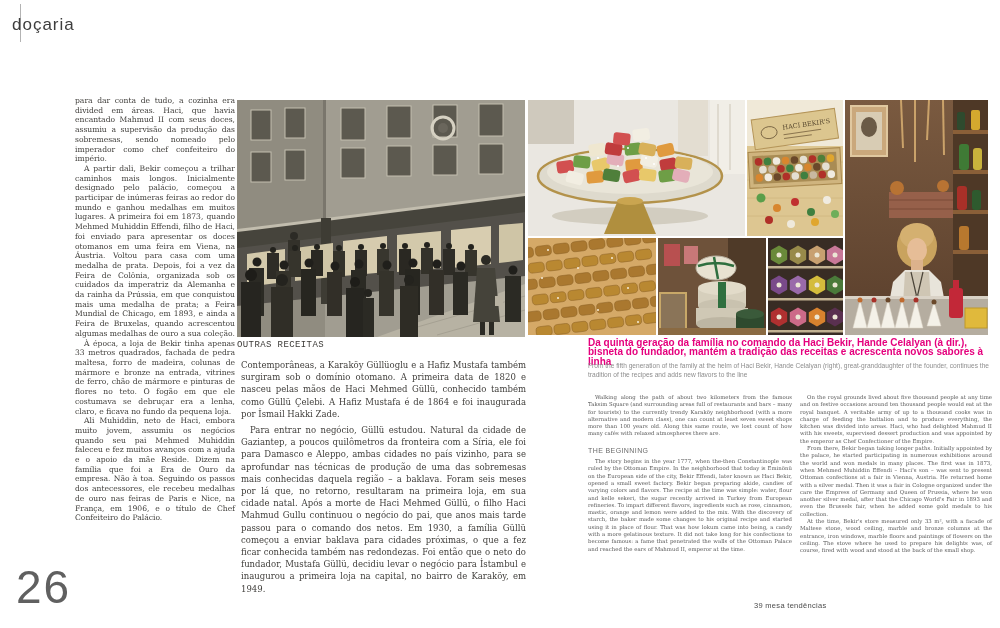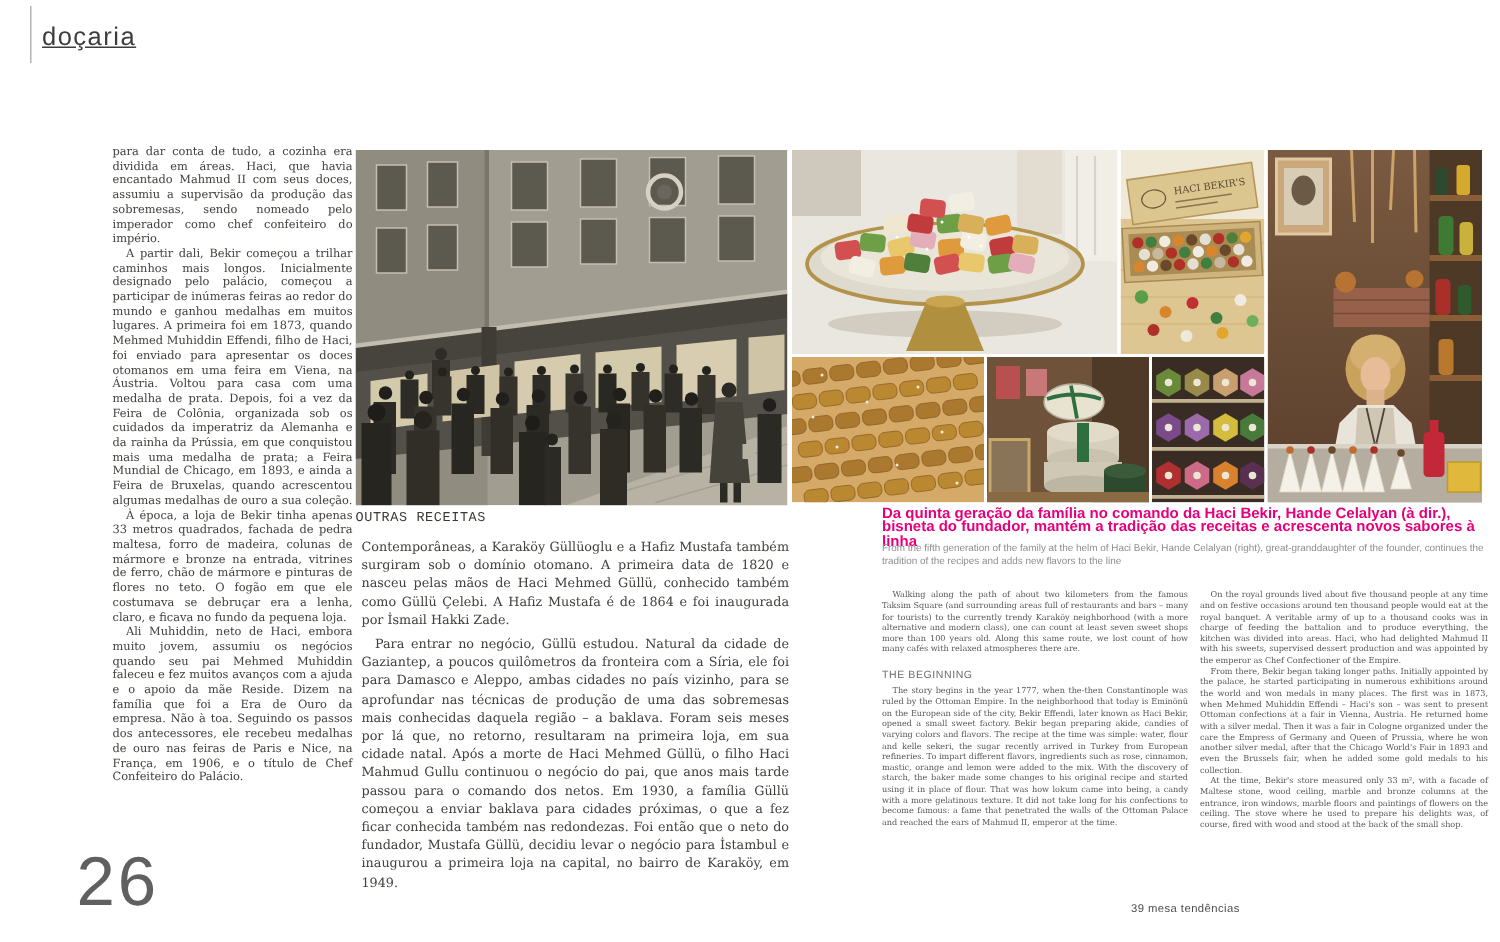--- a/index.html
+++ b/index.html
@@ -5,41 +5,41 @@
   html,body{margin:0;padding:0;}
   body{
     width:1000px;height:628px;background:#ffffff;position:relative;overflow:hidden;
     font-family:"Liberation Sans",sans-serif;-webkit-font-smoothing:antialiased;
   }
   figure{margin:0;padding:0;}
   svg{display:block;}
 
   
   .header-rule{position:absolute;left:20px;top:4px;width:1px;height:38px;background:#b3b3b3;}
-  .header-label{position:absolute;left:28px;top:15px;font-size:17px;color:#3d3d3d;letter-spacing:1px;text-decoration:underline;}
+  .header-label{position:absolute;left:12px;top:15px;font-size:17px;color:#3d3d3d;letter-spacing:1px;}
 
   
   .col-left{position:absolute;left:75px;top:96px;width:160px;
     font-family:"DejaVu Serif",serif;font-size:7.6px;line-height:9.7px;
     color:#42403d;text-align:justify;}
   .col-left p{margin:0;}
   .ind{text-indent:9px;}
 
   .photo{position:absolute;overflow:hidden;}
   .photo-bw{left:237px;top:100px;width:288px;height:237px;}
 
   .outras-heading{position:absolute;left:237px;top:340px;
     font-family:Liberation Mono, monospace;font-size:9px;letter-spacing:.4px;color:#3b3936;}
   .col-mid{position:absolute;left:237px;top:355px;width:293px;
     font-family:"DejaVu Serif",serif;font-size:8.5px;line-height:12.2px;
     color:#42403d;text-align:justify;}
   .col-mid p{margin:4px;}
 
   .page-num-left{position:absolute;left:16px;top:560px;font-size:46px;font-weight:100;
-    color:#606060;letter-spacing:2px;margin-left:35px;}
+    color:#606060;letter-spacing:2px;}
 
   
   .photo-lokum{left:528px;top:100px;width:217px;height:136px;}
   .photo-box{left:747px;top:100px;width:96px;height:136px;}
   .photo-woman{left:845px;top:100px;width:143px;height:235px;}
   .photo-baklava{left:528px;top:238px;width:128px;height:97px;}
   .photo-roundbox{left:658px;top:238px;width:108px;height:97px;}
   .photo-hex{left:768px;top:238px;width:75px;height:97px;}
 
   
@@ -60,21 +60,21 @@
 
   .footer-right{position:absolute;left:754px;top:601px;font-size:7.5px;color:#4c4c4c;letter-spacing:.3px;}
 </style>
 </head>
 <body>
 
 <div class="header-rule"></div>
 <div class="header-label">doçaria</div>
 
 <div class="col-left">
-  <p>para dar conta de tudo, a cozinha era dividida em áreas. Haci, que havia encantado Mahmud II com seus doces, assumiu a supervisão da produção das sobremesas, sendo nomeado pelo imperador como chef confeiteiro do império.</p>
+  <p>para dar conta de tudo, a cozinha era divided em áreas. Haci, que havia encantado Mahmud II com seus doces, assumiu a supervisão da produção das sobremesas, sendo nomeado pelo imperador como chef confeiteiro do império.</p>
   <p class="ind">A partir dali, Bekir começou a trilhar caminhos mais longos. Inicialmente designado pelo palácio, começou a participar de inúmeras feiras ao redor do mundo e ganhou medalhas em muitos lugares. A primeira foi em 1873, quando Mehmed Muhiddin Effendi, filho de Haci, foi enviado para apresentar os doces otomanos em uma feira em Viena, na Áustria. Voltou para casa com uma medalha de prata. Depois, foi a vez da Feira de Colônia, organizada sob os cuidados da imperatriz da Alemanha e da rainha da Prússia, em que conquistou mais uma medalha de prata; a Feira Mundial de Chicago, em 1893, e ainda a Feira de Bruxelas, quando acrescentou algumas medalhas de ouro a sua coleção.</p>
   <p class="ind">À época, a loja de Bekir tinha apenas 33 metros quadrados, fachada de pedra maltesa, forro de madeira, colunas de mármore e bronze na entrada, vitrines de ferro, chão de mármore e pinturas de flores no teto. O fogão em que ele costumava se debruçar era a lenha, claro, e ficava no fundo da pequena loja.</p>
   <p class="ind">Ali Muhiddin, neto de Haci, embora muito jovem, assumiu os negócios quando seu pai Mehmed Muhiddin faleceu e fez muitos avanços com a ajuda e o apoio da mãe Reside. Dizem na família que foi a Era de Ouro da empresa. Não à toa. Seguindo os passos dos antecessores, ele recebeu medalhas de ouro nas feiras de Paris e Nice, na França, em 1906, e o título de Chef Confeiteiro do Palácio.</p>
 </div>
 
 <figure class="photo photo-bw">
   <svg viewBox="0 0 288 237" width="288" height="237">
     <rect width="288" height="237" fill="#a19d91"></rect>
     <rect x="0" y="0" width="88" height="237" fill="#908c80"></rect>
     <rect x="86" y="0" width="3" height="140" fill="#7a766c"></rect>

